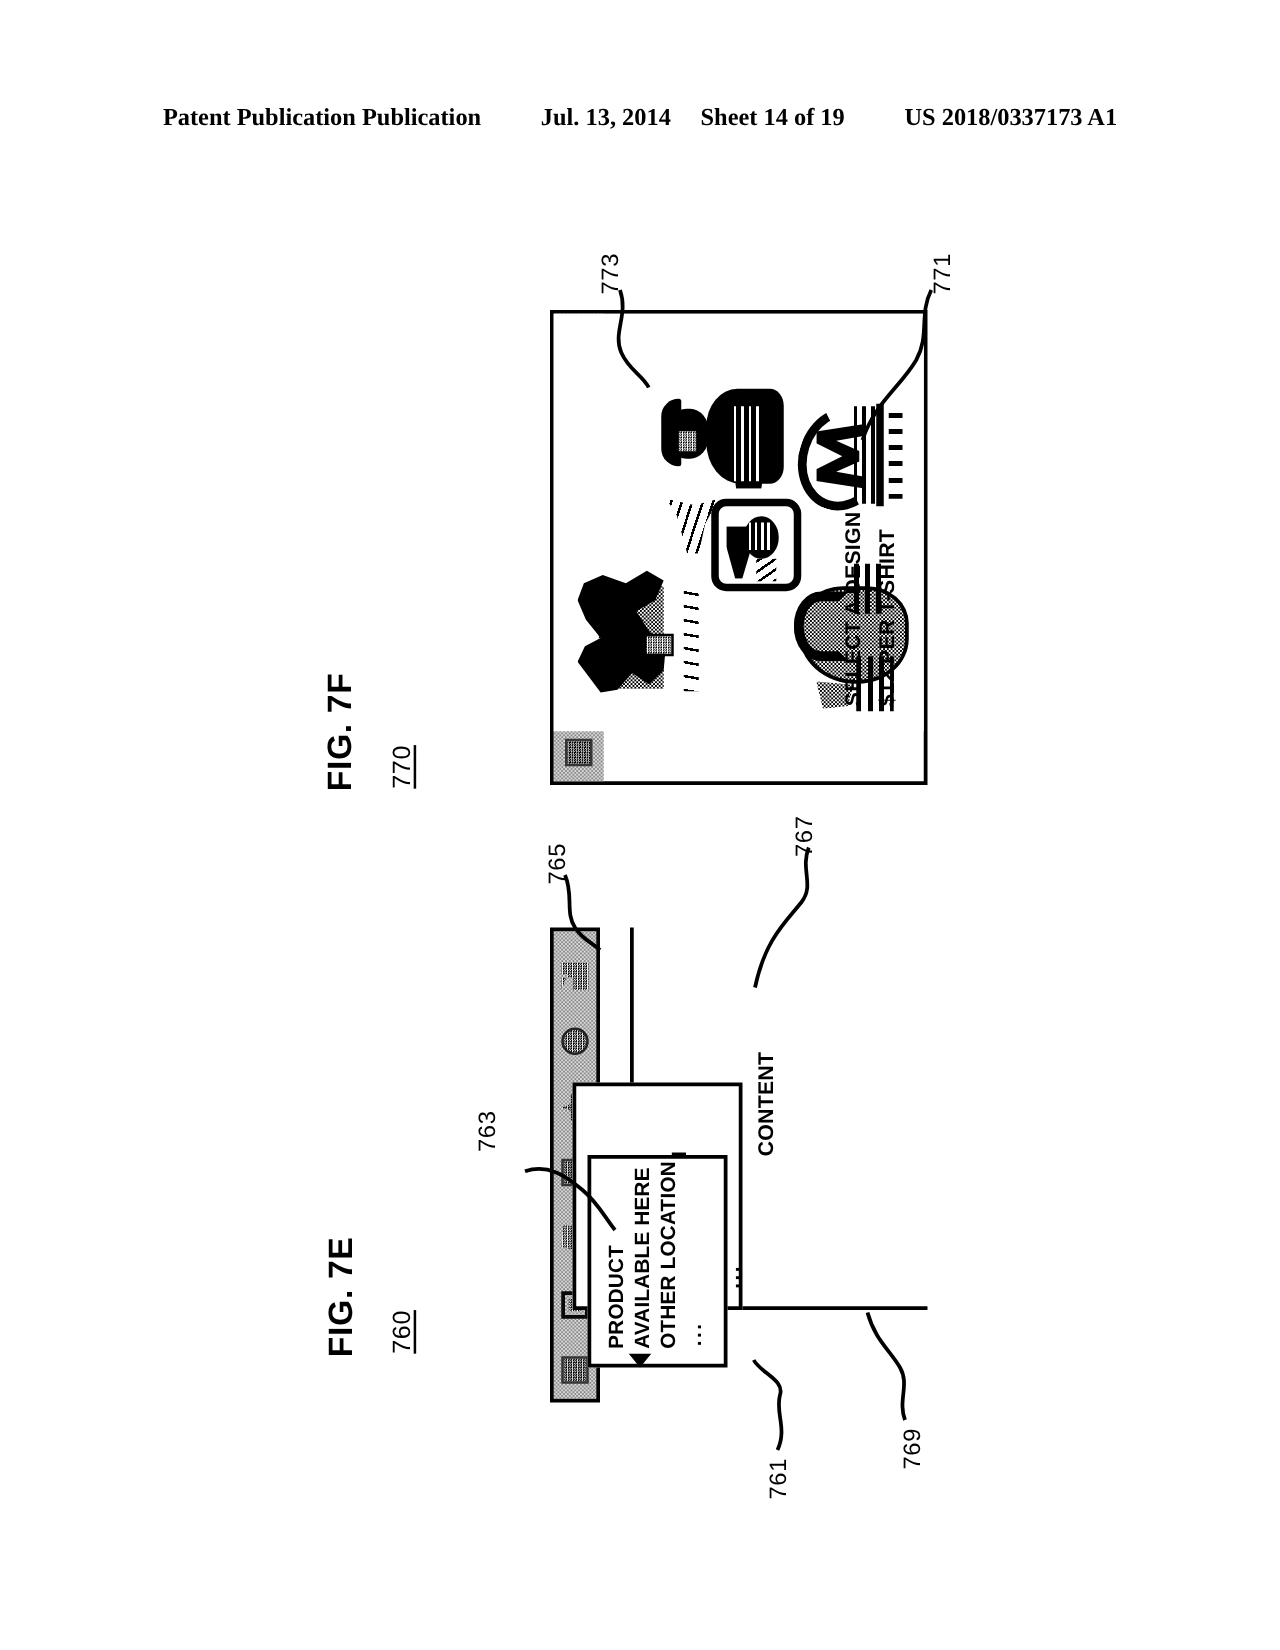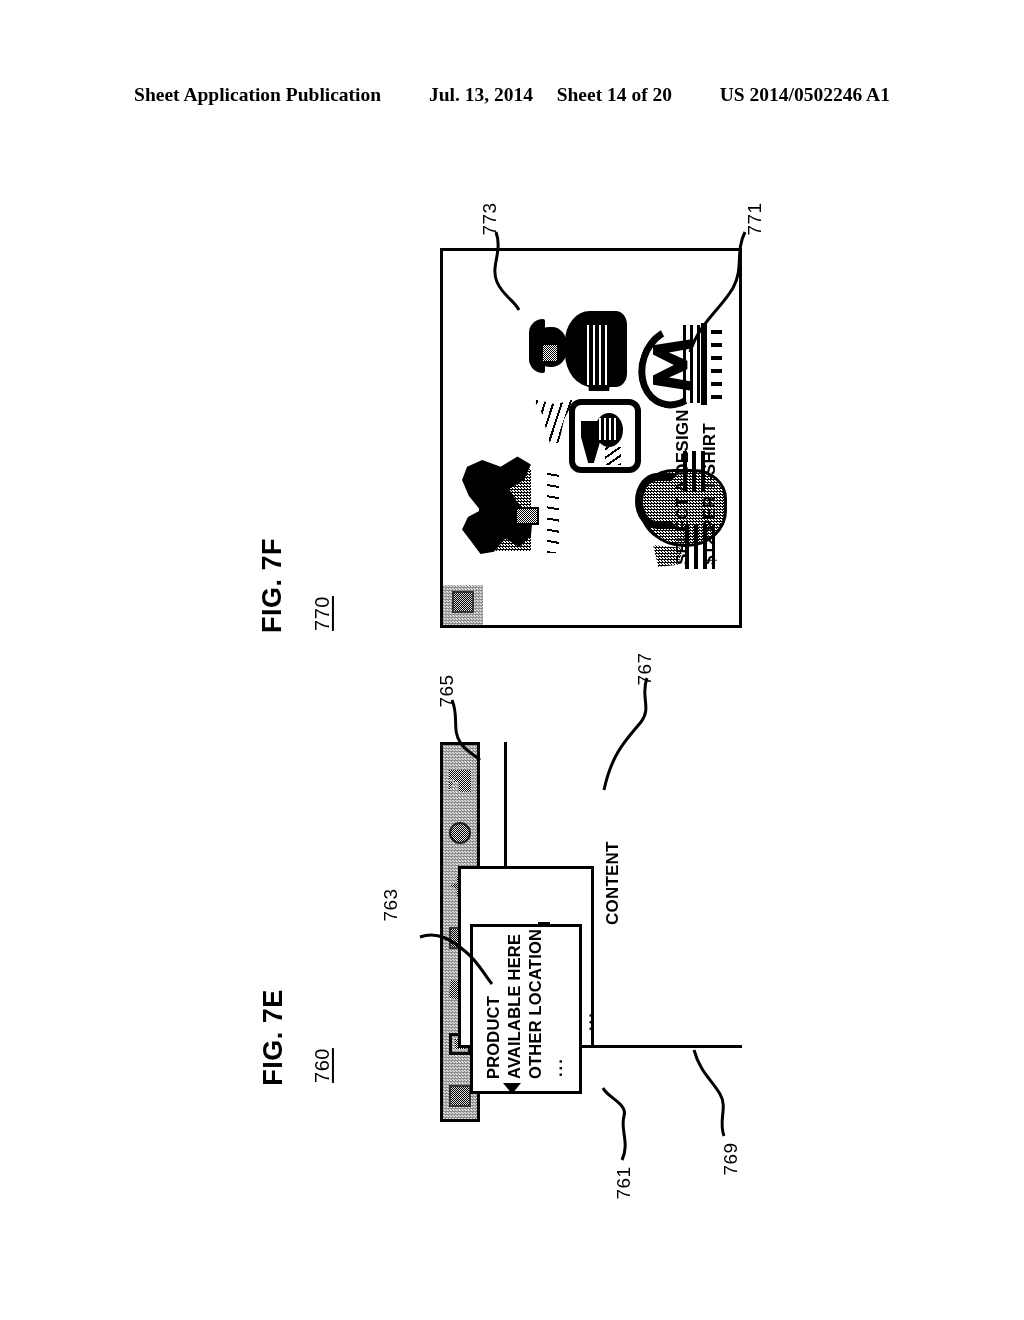--- a/index.html
+++ b/index.html
@@ -449,27 +449,27 @@
     position: absolute;
     left: 0; top: 0;
     width: 1024px; height: 1320px;
     pointer-events: none;
   }
 </style>
 </head>
 <body>
 
 <div class="page-header">
-  <span>Sheet Application Publication</span>
+  <span>Patent Publication Publication</span>
   <span class="hdr-gap1"></span>
   <span>Jul. 13, 2014</span>
   <span class="hdr-gap2"></span>
-  <span>Sheet 14 of 20</span>
+  <span>Sheet 14 of 19</span>
   <span class="hdr-gap3"></span>
-  <span>US 2014/0502246 A1</span>
+  <span>US 2018/0337173 A1</span>
 </div>
 
 <div class="figwrap" id="fig7f-rot">
   <div class="screen" id="screen-7f">
 
     <div class="toolbar">
       <div class="tb-slot">
           <div class="ico sq"></div>
         </div>
       <div class="tb-slot">

